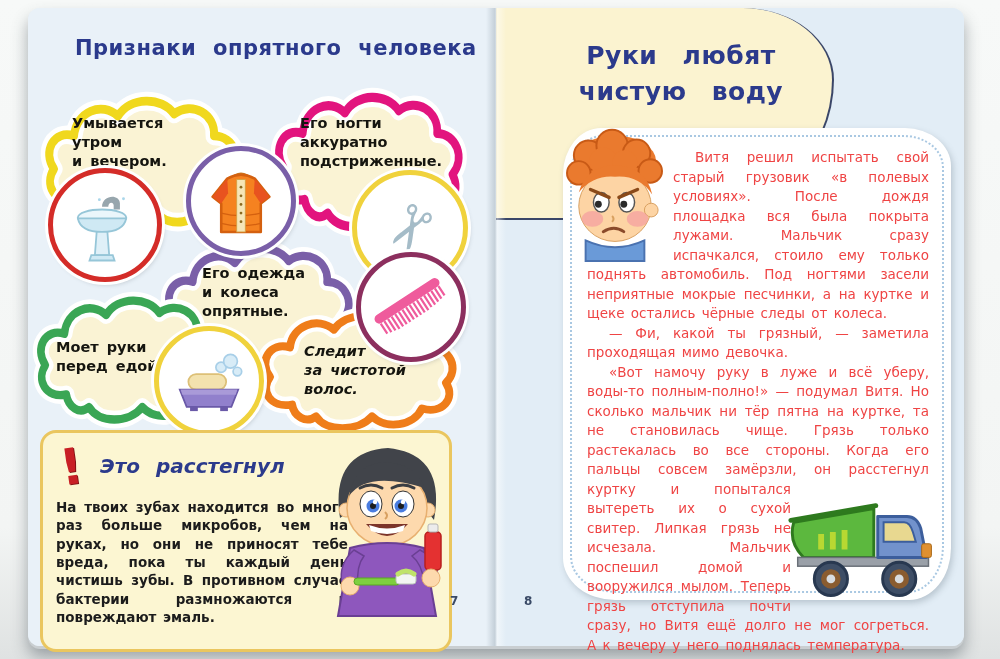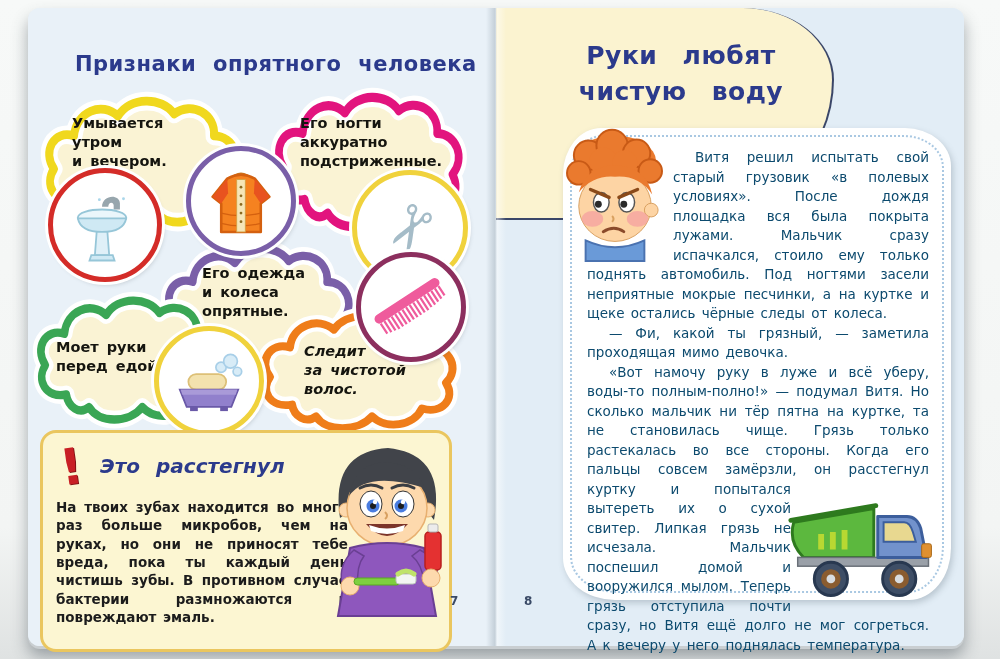--- a/index.html
+++ b/index.html
@@ -7,21 +7,21 @@
          background:linear-gradient(180deg,#f7f9f8 0%,#f3f5f4 80%,#dfe2e2 100%);}
   .book{position:absolute;left:28px;top:8px;width:936px;height:638px;border-radius:12px;
         background:#e6eff7;box-shadow:0 3px 0 #c9ced1,0 10px 16px rgba(60,70,80,.45);}
   .page{position:absolute;top:0;height:638px;overflow:visible;}
   .page-left{left:0;width:468px;background:#e9f1f8;border-radius:12px 0 0 12px;}
   .page-right{left:468px;width:468px;background:#e2edf6;border-radius:0 12px 12px 0;}
   .spine{position:absolute;left:458px;top:0;width:20px;height:638px;
          background:linear-gradient(90deg,rgba(120,140,155,0) 0%,rgba(100,120,135,.28) 45%,rgba(255,255,255,.5) 55%,rgba(120,140,155,0) 100%);}
 
   
-  .abs{position:absolute;margin-top:16px;}
+  .abs{position:absolute;}
   .pgnum{position:absolute;font-size:12px;font-weight:bold;color:#3a4a66;}
 
   
   .cloud{position:absolute;}
   .cloud svg{position:absolute;left:0;top:0;width:100%;height:100%;overflow:visible;}
   .cloud .halo{fill:#faf3d4;stroke:#ffffff;stroke-width:17;stroke-linejoin:round;}
   .cloud .ring{fill:none;stroke:var(--c);stroke-width:8;stroke-linejoin:round;}
   .cloud-text{position:relative;white-space:pre-line;font-weight:bold;font-size:14.5px;
               line-height:1.32;color:#15150f;word-spacing:3px;}
 
@@ -48,21 +48,21 @@
   .right-title{position:absolute;text-align:center;font-size:25px;font-weight:bold;color:#2b3a8c;
                line-height:1.45;word-spacing:16px;white-space:pre-line;letter-spacing:.5px;}
   .left-title{position:absolute;font-size:21px;font-weight:bold;color:#2b3a8c;
               word-spacing:9px;letter-spacing:.5px;}
   .story-card{position:absolute;background:#ffffff;
               border-radius:38px 46px 42px 52px / 46px 38px 52px 42px;
               box-shadow:2px 3px 6px rgba(90,105,120,.30);}
   .story-card::before{content:"";position:absolute;inset:7px;border:2px dotted #a9c8e2;
               border-radius:32px 40px 36px 46px / 40px 32px 46px 36px;pointer-events:none;}
   .story-text{position:absolute;inset:0;padding:20px 22px 0 24px;font-size:13.5px;line-height:19.5px;
-              color:#0c4a6e;text-align:justify;word-spacing:2px;}
+              color:#ef4444;text-align:justify;word-spacing:2px;}
   .story-text p{margin:0;text-indent:22px;}
   .float-face{float:left;width:80px;height:108px;margin-right:6px;}
   .float-gap{float:right;clear:right;width:0;height:349px;}
   .float-truck{float:right;clear:right;width:138px;height:115px;position:relative;}
   .float-truck svg{position:absolute;left:-8px;top:-4px;width:168px;height:122px;}
   .face-art{position:absolute;}
   .face-art svg{width:100%;height:100%;}
   .boy-art{position:absolute;}
   .boy-art svg{width:100%;height:100%;}
 </style>

